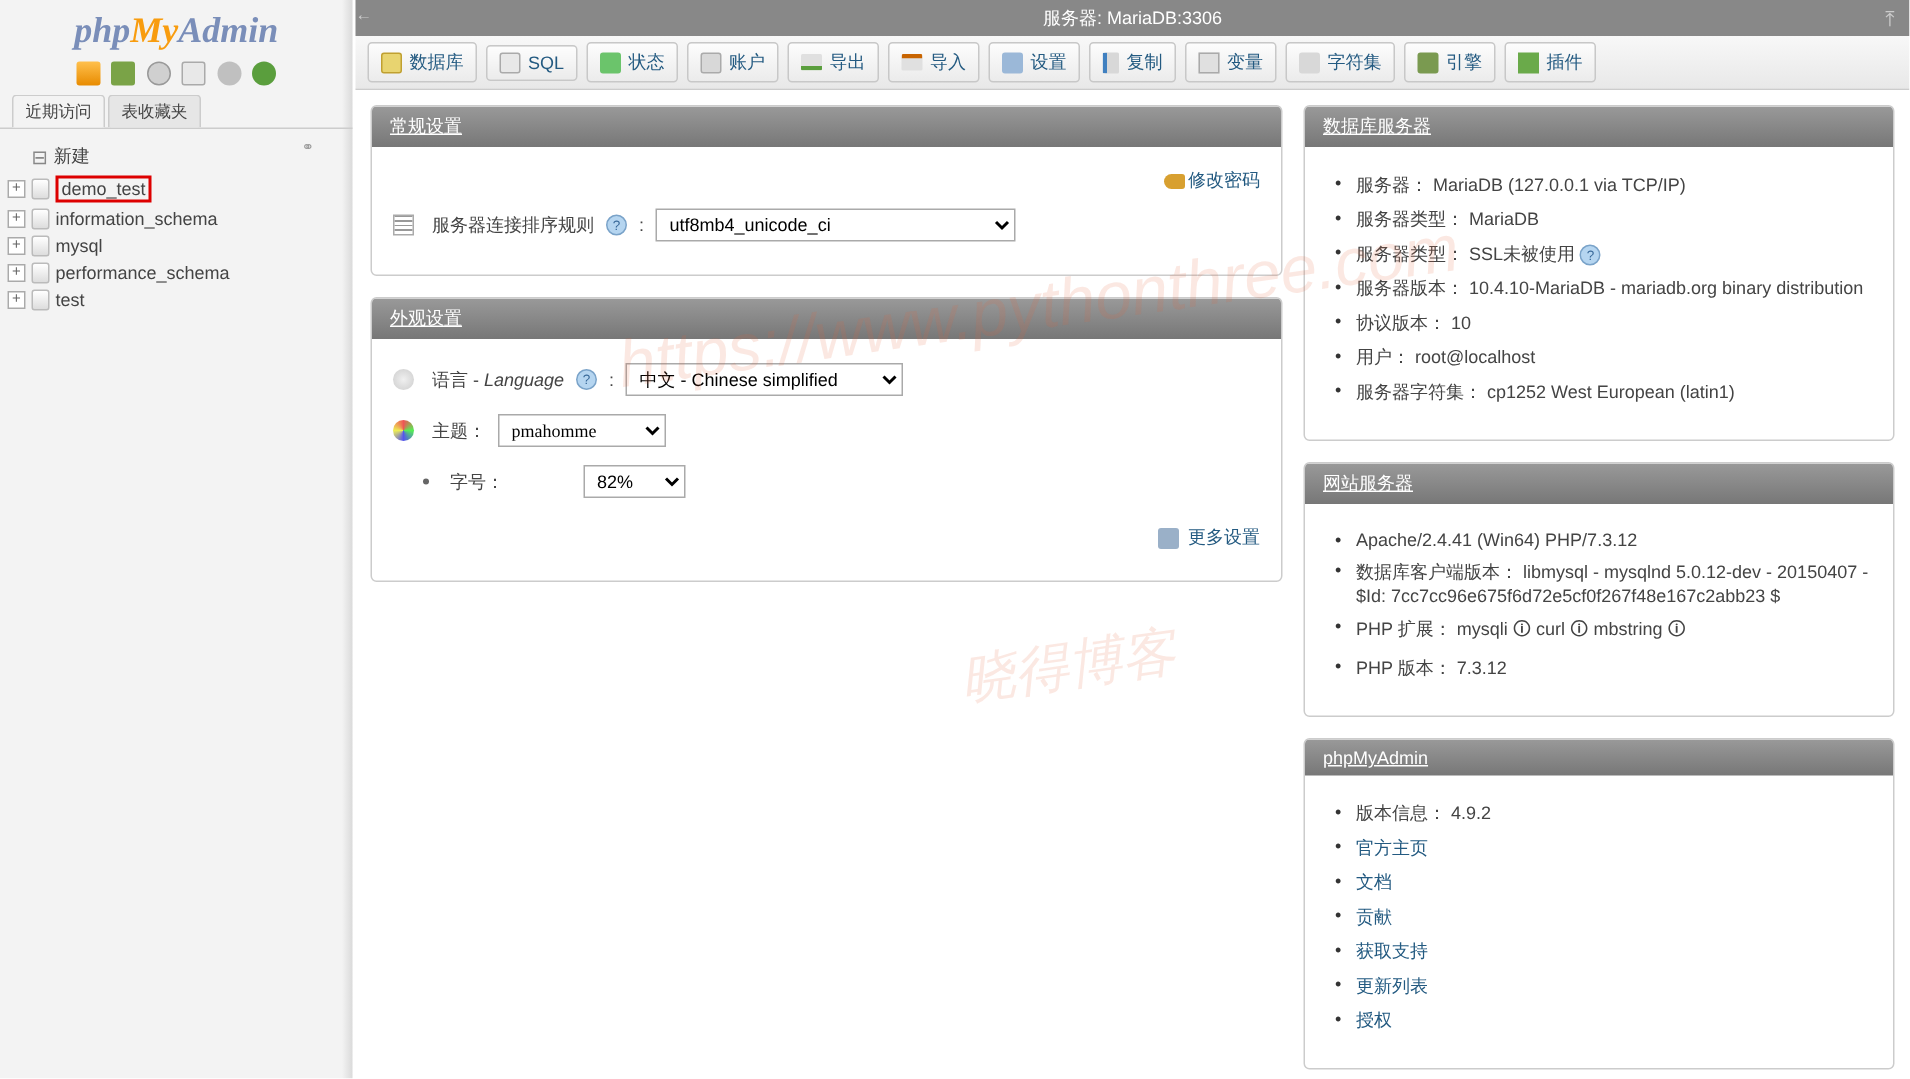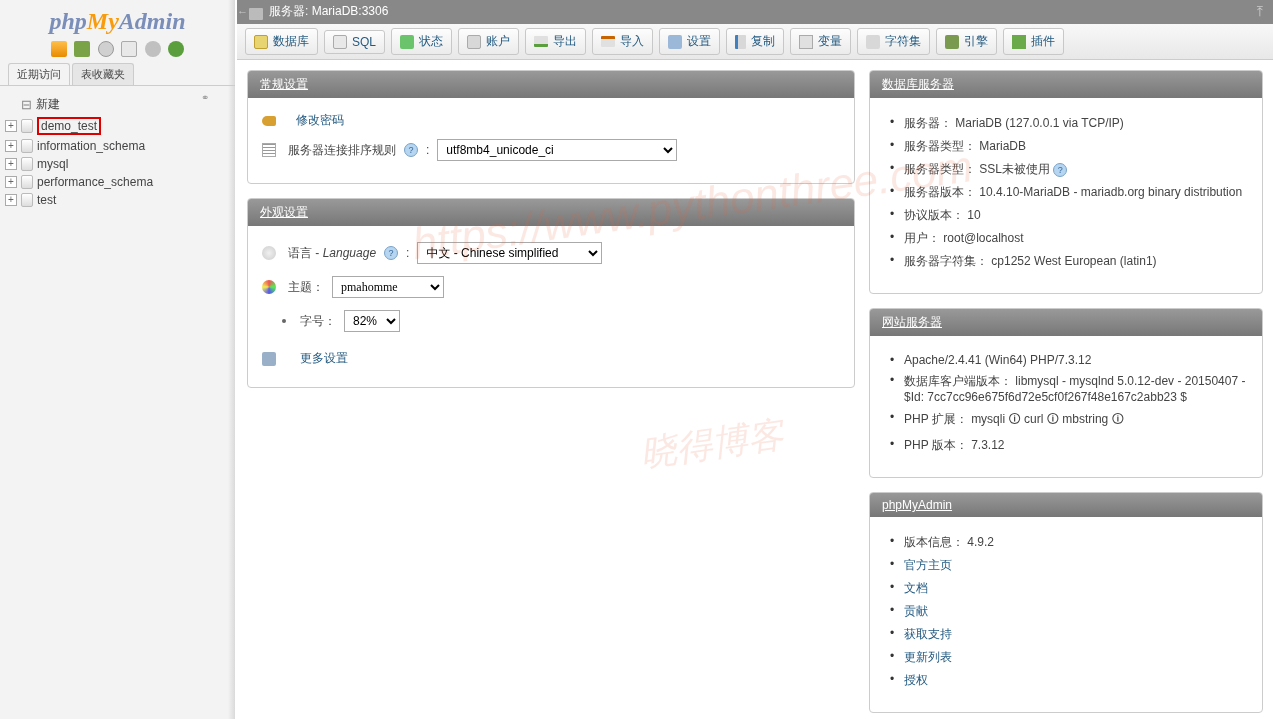--- a/index.html
+++ b/index.html
@@ -24,21 +24,21 @@
 .side-tab.active { background: #f3f3f3; }
 .chain-icon { position: absolute; right: 20px; top: 92px; width: 14px; height: 8px; color: #999; font-size: 10px; }
 .tree { padding: 8px 5px; }
 .tree-item { padding: 2px 0; display: flex; align-items: center; cursor: pointer; }
 .tree-toggle { width: 12px; height: 12px; border: 1px solid #aaa; background: #fff; text-align: center; line-height: 10px; font-size: 10px; margin-right: 4px; color: #666; }
 .tree-db-icon { width: 14px; height: 14px; margin-right: 4px; display: inline-block; }
 .db-ic { background: linear-gradient(#fff,#ddd); border: 1px solid #bbb; border-radius: 2px; width: 12px; height: 14px; }
 .tree-new-icon { color: #888; margin-right: 4px; font-size: 13px; }
 .highlighted { border: 2px solid #d00; padding: 0px 2px; }
 .main { position: absolute; left: 237px; top: 0; right: 0; height: 719px; background: #fff; }
-.breadcrumb { background: #888; color: #fff; padding: 4px 12px; height: 24px; display: flex; align-items: flex-end; font-size: 12px; position: relative; }
+.breadcrumb { background: #888; color: #fff; padding: 4px 12px; height: 24px; display: flex; align-items: center; font-size: 12px; position: relative; flex-direction: column; }
 .bc-icon { width: 14px; height: 12px; background: #bbb; margin-right: 6px; border-radius: 1px; }
 .collapse-top { position: absolute; right: 10px; color: #ccc; font-size: 14px; cursor: pointer; }
 .topnav { background: linear-gradient(#f8f8f8,#e8e8e8); border-bottom: 1px solid #ccc; padding: 4px 8px; display: flex; gap: 6px; align-items: center; }
 .nav-item { padding: 4px 8px; border: 1px solid #c8c8c8; background: linear-gradient(#fdfdfd,#ebebeb); border-radius: 3px; cursor: pointer; display: flex; align-items: center; gap: 5px; font-size: 12px; color: #235a81; }
 .nav-icon { width: 14px; height: 14px; display: inline-block; }
 .ni-db { background: #e8d470; border: 1px solid #c0a030; border-radius: 2px; }
 .ni-sql { background: #e8e8e8; border: 1px solid #aaa; border-radius: 2px; }
 .ni-status { background: #6bc46b; border-radius: 2px; }
 .ni-users { background: #d8d8d8; border: 1px solid #aaa; border-radius: 2px; }
 .ni-export { background: #e0e0e0; border-bottom: 3px solid #5a9e3d; border-radius: 1px; height: 11px; }
@@ -54,22 +54,22 @@
 .right-col { flex: 1; display: flex; flex-direction: column; gap: 14px; }
 .panel { border: 1px solid #ccc; border-radius: 4px; overflow: hidden; }
 .panel-head { background: linear-gradient(#999,#777); color: #fff; padding: 5px 12px; font-size: 12px; text-decoration: underline; }
 .panel-body { padding: 10px 14px 16px; }
 .field-row { display: flex; align-items: center; gap: 8px; padding: 6px 0; }
 .help-ic { width: 14px; height: 14px; border-radius: 50%; background: #b5d5f0; border: 1px solid #7aa3c9; display: inline-flex; align-items: center; justify-content: center; font-size: 9px; color: #3a6a9a; }
 .sel { border: 1px solid #aaa; background: #fff; padding: 2px 4px; font-size: 12px; height: 22px; }
 .sel-wide { width: 240px; }
 .sel-med { width: 185px; }
 .sel-sm { width: 112px; font-family: Liberation Serif, serif; }
-.sel-xs { width: 56px; }
-.link-row { display: flex; align-items: center; gap: 20px; padding: 4px 0; }
+.sel-xs { width: 68px; margin-left: 45px; }
+.link-row { display: flex; align-items: center; gap: 2px; padding: 4px 0; justify-content: flex-end; }
 .bullet-ic { width: 4px; height: 4px; background: #666; border-radius: 50%; display: inline-block; margin-right: 6px; }
 .info-list { list-style: none; padding: 4px 0 4px 20px; }
 .info-list li { padding: 3px 0; position: relative; font-size: 12px; }
 .info-list li::before { content: "•"; position: absolute; left: -14px; color: #333; }
 .link-list li a { color: #235a81; }
 .watermark { position: absolute; pointer-events: none; font-size: 44px; color: rgba(230, 100, 60, 0.15); font-style: italic; transform: rotate(-8deg); }
 .wm1 { left: 410px; top: 180px; }
 .wm2 { left: 640px; top: 420px; font-size: 36px; }
 .row-ic { width: 14px; height: 14px; display: inline-block; margin-right: 4px; }
 .ic-lang { background: radial-gradient(#f0f0f0,#ccc); border-radius: 50%; }

